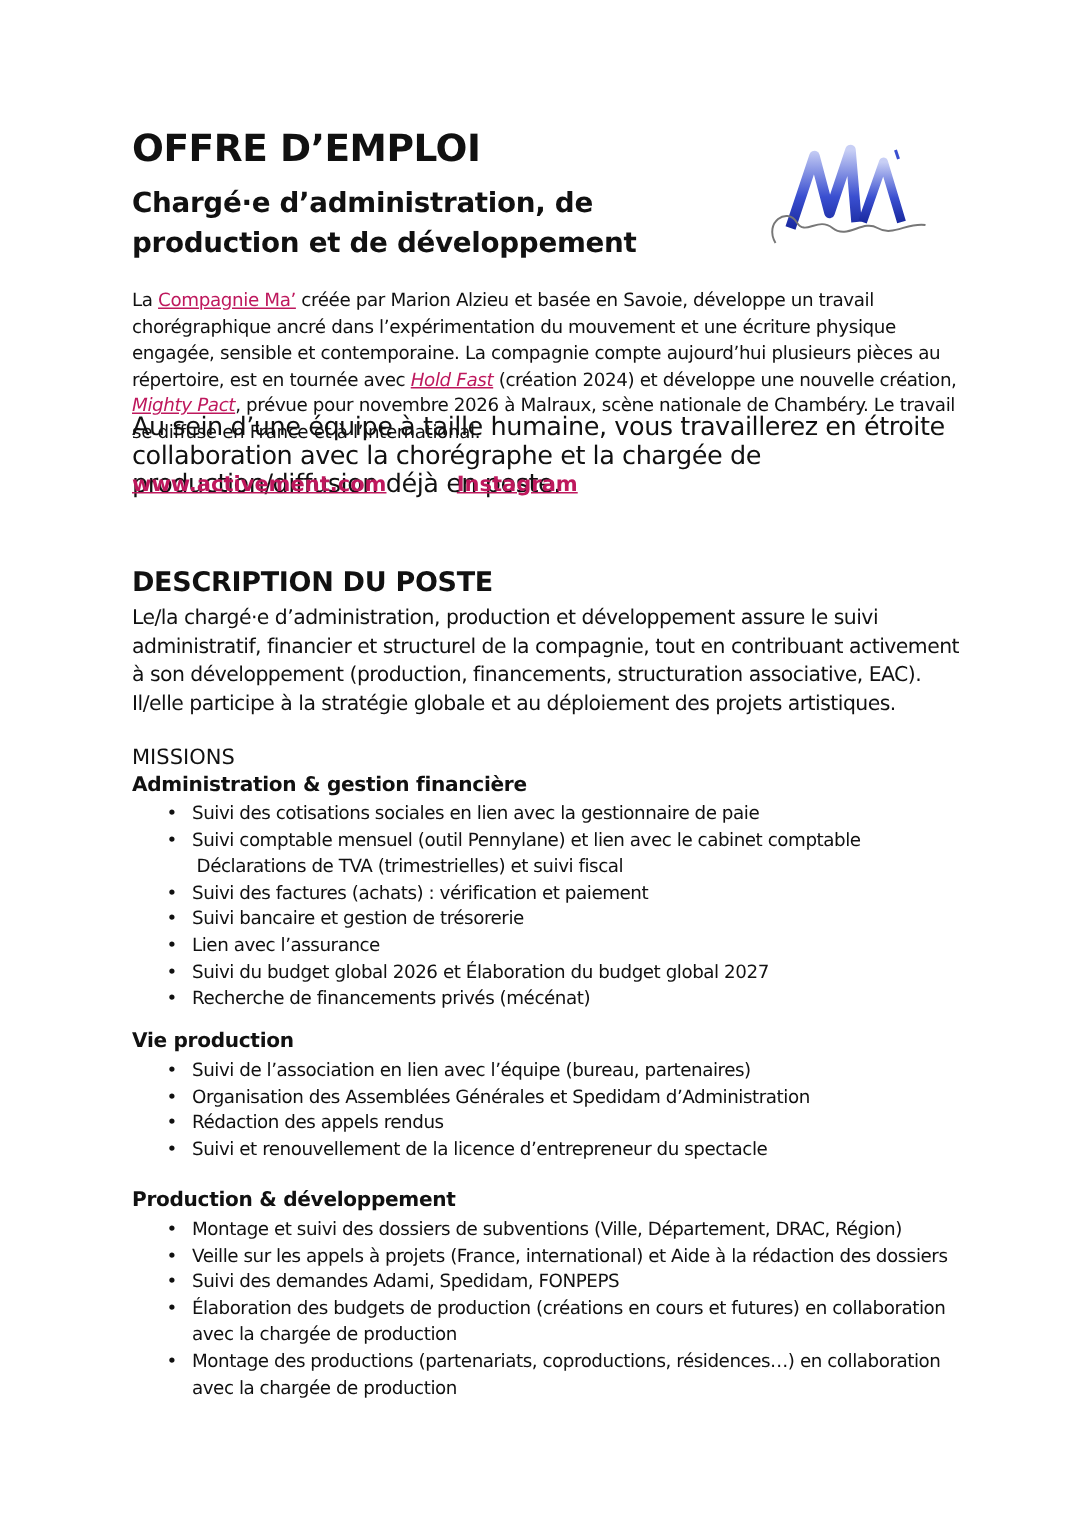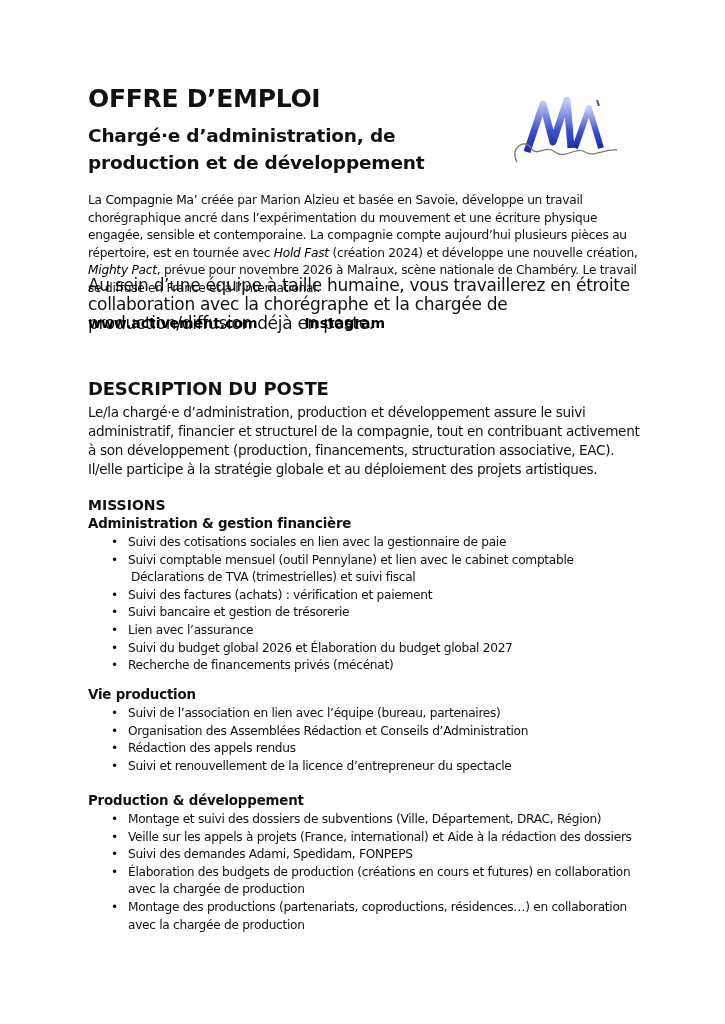--- a/index.html
+++ b/index.html
@@ -4,25 +4,25 @@
   <style>
     html, body { margin: 0; padding: 0; background: #ffffff; }
     body { width: 725px; height: 1024px; position: relative; overflow: hidden; font-family: "DejaVu Sans", sans-serif; color: #111; }
     .page { position: absolute; left: 0; top: 0; width: 725px; height: 1024px; }
     .h1 { position: absolute; left: 88px; top: 84px; font-size: 25px; font-weight: bold; letter-spacing: -0.3px; margin: 0; }
     .h2 { position: absolute; left: 88px; top: 122px; font-size: 18.5px; font-weight: bold; line-height: 27px; margin: 0; width: 420px; letter-spacing: -0.2px; }
     .logo { position: absolute; left: 505px; top: 90px; width: 120px; height: 85px; }
     .intro { position: absolute; left: 88px; top: 192px; width: 560px; font-size: 12.2px; line-height: 17.6px; letter-spacing: -0.25px; }
     .intro2 { position: absolute; left: 88px; top: 276px; width: 560px; font-size: 17px; line-height: 19px; letter-spacing: -0.3px; }
     .links { position: absolute; left: 88px; top: 315px; font-size: 14px; font-weight: bold; }
-    a { color: #000000; }
+    a { color: #be185d; text-decoration: underline; }
     .links a { margin-right: 42px; }
     .sec-title { position: absolute; left: 88px; top: 378px; font-size: 18px; font-weight: bold; margin: 0; letter-spacing: -0.2px; }
     .desc { position: absolute; left: 88px; top: 403px; width: 560px; font-size: 13.6px; line-height: 19px; letter-spacing: -0.35px; }
-    .missions { position: absolute; left: 88px; top: 497px; font-size: 14px; font-weight: bold; }
+    .missions { position: absolute; left: 88px; top: 497px; font-size: 14px; font-weight: normal; }
     .sub { position: absolute; left: 88px; font-size: 13.4px; font-weight: bold; letter-spacing: -0.2px; }
     ul { position: absolute; left: 88px; margin: 0; padding: 0; list-style: none; width: 560px; font-size: 12.2px; line-height: 17.6px; letter-spacing: -0.3px; }
     ul li { position: relative; padding-left: 40px; }
     ul li .bullet { position: absolute; left: 23px; top: 0; }
     .cont { padding-left: 43px; }
   </style>
 </head>
 <body>
 
 <div class="page">
@@ -70,21 +70,21 @@
     <li><span class="bullet">•</span><span>Suivi des factures (achats) : vérification et paiement</span></li>
     <li><span class="bullet">•</span><span>Suivi bancaire et gestion de trésorerie</span></li>
     <li><span class="bullet">•</span><span>Lien avec l’assurance</span></li>
     <li><span class="bullet">•</span><span>Suivi du budget global 2026 et Élaboration du budget global 2027</span></li>
     <li><span class="bullet">•</span><span>Recherche de financements privés (mécénat)</span></li>
   </ul>
 
   <div class="sub" style="top:687px;">Vie production</div>
   <ul style="top:705px;">
     <li><span class="bullet">•</span><span>Suivi de l’association en lien avec l’équipe (bureau, partenaires)</span></li>
-    <li><span class="bullet">•</span><span>Organisation des Assemblées Rédaction et Conseils d’Administration</span></li>
+    <li><span class="bullet">•</span><span>Organisation des Assemblées Générales et Spedidam d’Administration</span></li>
     <li><span class="bullet">•</span><span>Rédaction des appels rendus</span></li>
     <li><span class="bullet">•</span><span>Suivi et renouvellement de la licence d’entrepreneur du spectacle</span></li>
   </ul>
 
   <div class="sub" style="top:793px;">Production &amp; développement</div>
   <ul style="top:811px;">
     <li><span class="bullet">•</span><span>Montage et suivi des dossiers de subventions (Ville, Département, DRAC, Région)</span></li>
     <li><span class="bullet">•</span><span>Veille sur les appels à projets (France, international) et Aide à la rédaction des dossiers</span></li>
     <li><span class="bullet">•</span><span>Suivi des demandes Adami, Spedidam, FONPEPS</span></li>
     <li><span class="bullet">•</span><span>Élaboration des budgets de production (créations en cours et futures) en collaboration avec la chargée de production</span></li>

